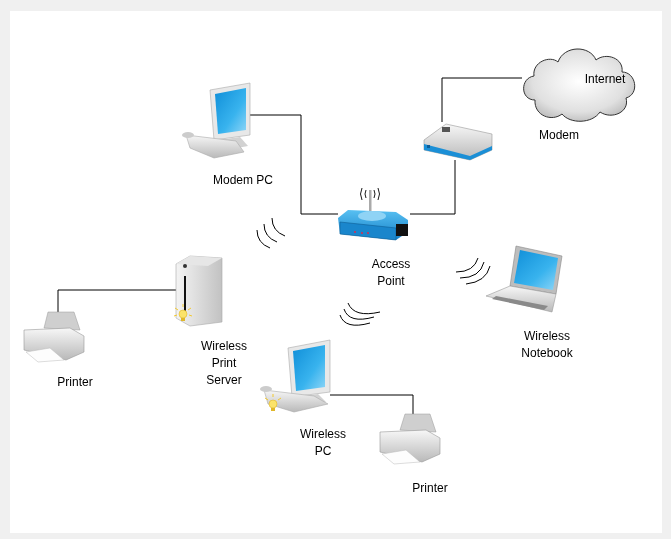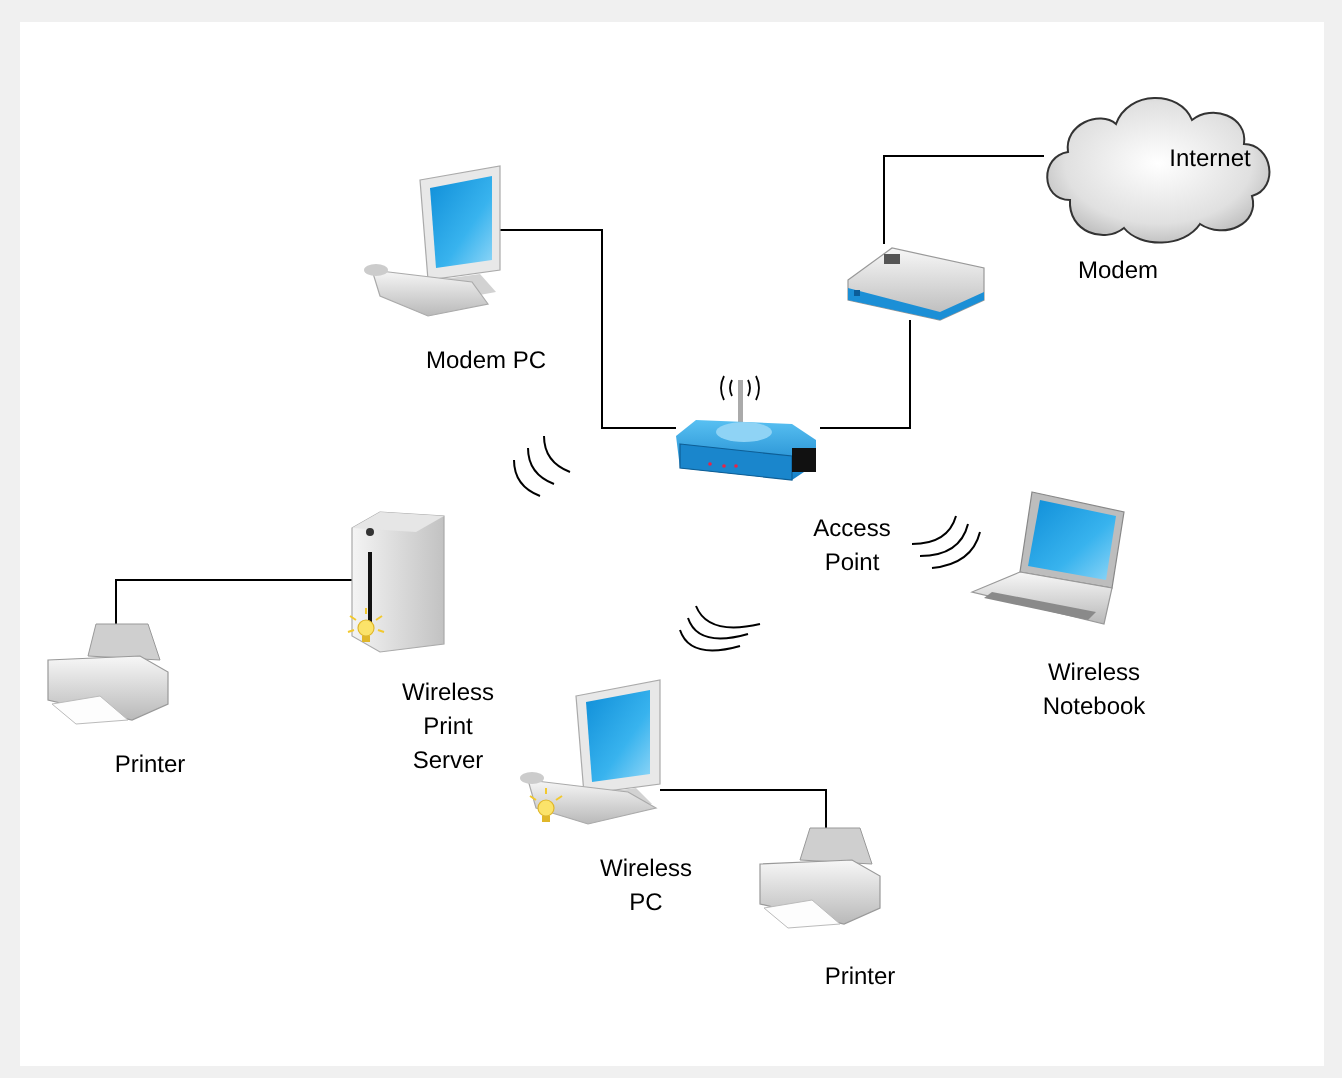--- a/index.html
+++ b/index.html
@@ -153,21 +153,21 @@
   <g>
     <path d="M405,414 L430,414 L436,432 L400,430 Z" fill="#cfcfcf" stroke="#999" stroke-width="0.5"></path>
     <path d="M380,432 L426,430 L440,438 L440,454 L422,462 L380,452 Z" fill="url(#greyGrad)" stroke="#999" stroke-width="0.6"></path>
     <path d="M382,454 L406,450 L420,462 L394,464 Z" fill="#fdfdfd" stroke="#bbb" stroke-width="0.5"></path>
   </g>
 </svg>
 
 <div class="lbl" style="left:586px;top:71px;">Internet</div>
 <div class="lbl" style="left:540px;top:127px;">Modem</div>
 <div class="lbl" style="left:224px;top:172px;">Modem PC</div>
-<div class="lbl" style="left:372px;top:256px;margin-left:35px;">Access
+<div class="lbl" style="left:372px;top:256px;">Access
 Point</div>
 <div class="lbl" style="left:528px;top:328px;">Wireless
 Notebook</div>
 <div class="lbl" style="left:205px;top:338px;">Wireless
 Print
 Server</div>
 <div class="lbl" style="left:56px;top:374px;">Printer</div>
 <div class="lbl" style="left:304px;top:426px;">Wireless
 PC</div>
 <div class="lbl" style="left:411px;top:480px;">Printer</div>

